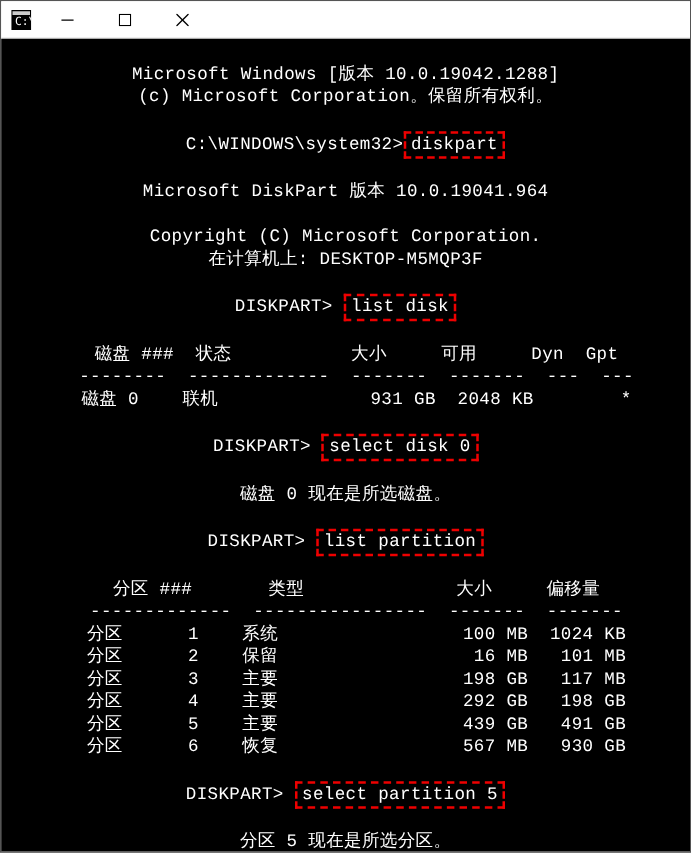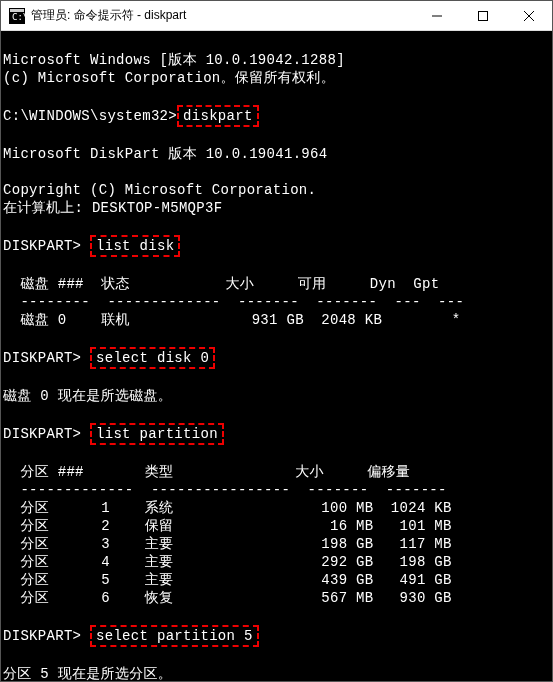--- a/index.html
+++ b/index.html
@@ -4,36 +4,35 @@
 <style>
   * { margin: 0; padding: 0; box-sizing: border-box; }
   body { width: 553px; height: 682px; background: #fff; font-family: 'NSimSun', 'SimSun', 'Courier New', monospace; overflow: hidden; }
   .window { width: 553px; height: 682px; border: 1px solid #555; display: flex; flex-direction: column; }
   .titlebar { height: 30px; background: #fff; display: flex; align-items: center; border-bottom: 1px solid #ddd; }
   .titlebar-icon { width: 16px; height: 16px; margin-left: 8px; margin-right: 6px; display: inline-block; }
   .titlebar-title { font-family: 'Microsoft YaHei', sans-serif; font-size: 12px; color: #000; flex: 1; }
   .titlebar-buttons { display: flex; height: 100%; }
   .tbtn { width: 46px; height: 100%; display: flex; align-items: center; justify-content: center; font-family: sans-serif; color: #000; }
   .tbtn svg { width: 10px; height: 10px; }
-  .terminal { flex: 1; background: #000; color: #fff; font-size: 14px; line-height: 18px; padding: 2px 2px; white-space: pre; overflow: hidden; letter-spacing: 0.3px; }
+  .terminal { flex: 1; background: #000; color: #fff; font-size: 14px; line-height: 18px; padding: 2px 2px; white-space: pre; overflow: hidden; letter-spacing: 0.3px; text-align: center; }
   .hl { border: 2px dashed #e00; padding: 0 4px; display: inline-block; }
 </style>
 </head>
 <body>
 
 <div class="window">
   <div class="titlebar">
     <span class="titlebar-icon">
       <svg viewBox="0 0 16 16">
           <rect x="0" y="0" width="16" height="16" fill="#000"></rect>
           <rect x="1" y="1" width="14" height="3" fill="#ccc"></rect>
           <text x="3" y="12" font-size="9" fill="#fff" font-family="monospace">C:\</text>
         </svg>
     </span>
-    <span class="titlebar-title">管理员: 命令提示符 - diskpart</span>
     <div class="titlebar-buttons">
       <div class="tbtn">
           <svg viewBox="0 0 10 10">
             <line x1="0" y1="5" x2="10" y2="5" stroke="#000" stroke-width="1"></line>
           </svg>
         </div>
       <div class="tbtn">
           <svg viewBox="0 0 10 10">
             <rect x="0.5" y="0.5" width="9" height="9" fill="none" stroke="#000" stroke-width="1"></rect>
           </svg>

